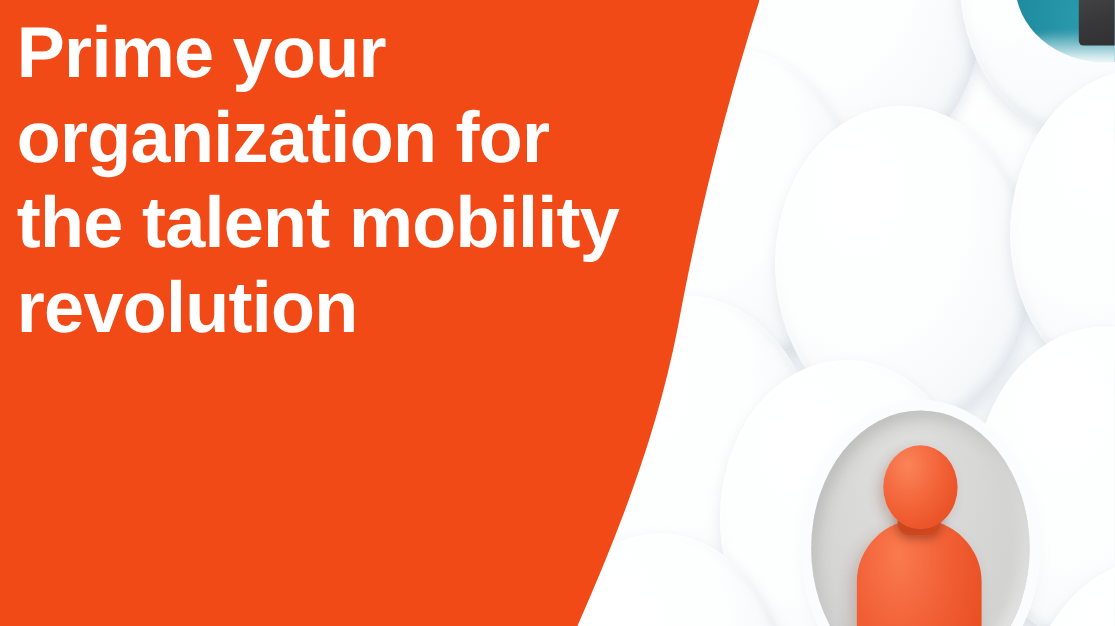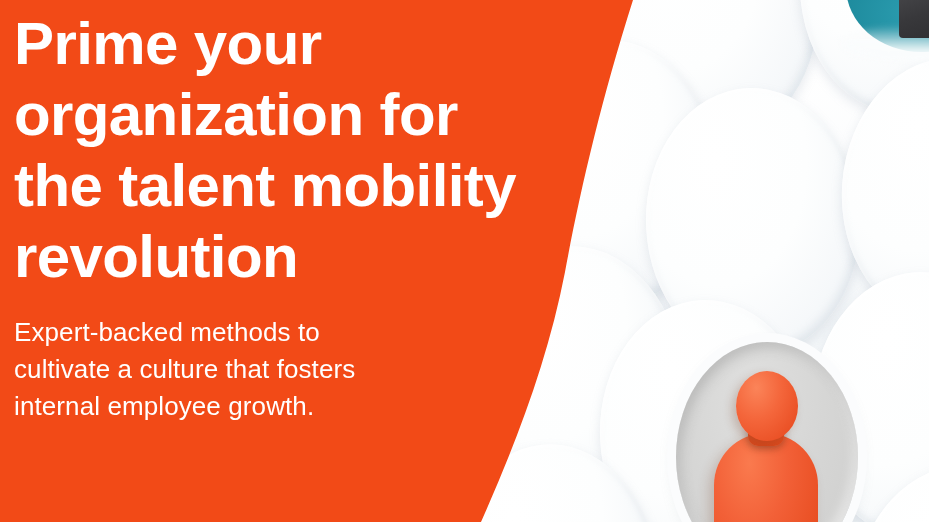--- a/index.html
+++ b/index.html
@@ -202,19 +202,16 @@
     <div class="teal-disc"></div>
     <div class="dark-block"></div>
   </div>
 
   <div class="orange-panel">
     <div class="copy">
       <h1 class="headline">Prime your
 organization for
 the talent mobility
 revolution</h1>
-      <p class="subhead">Expert-backed methods to
-cultivate a culture that fosters
-internal employee growth.</p>
     </div>
   </div>
 
 </div>
 
 </body></html>

